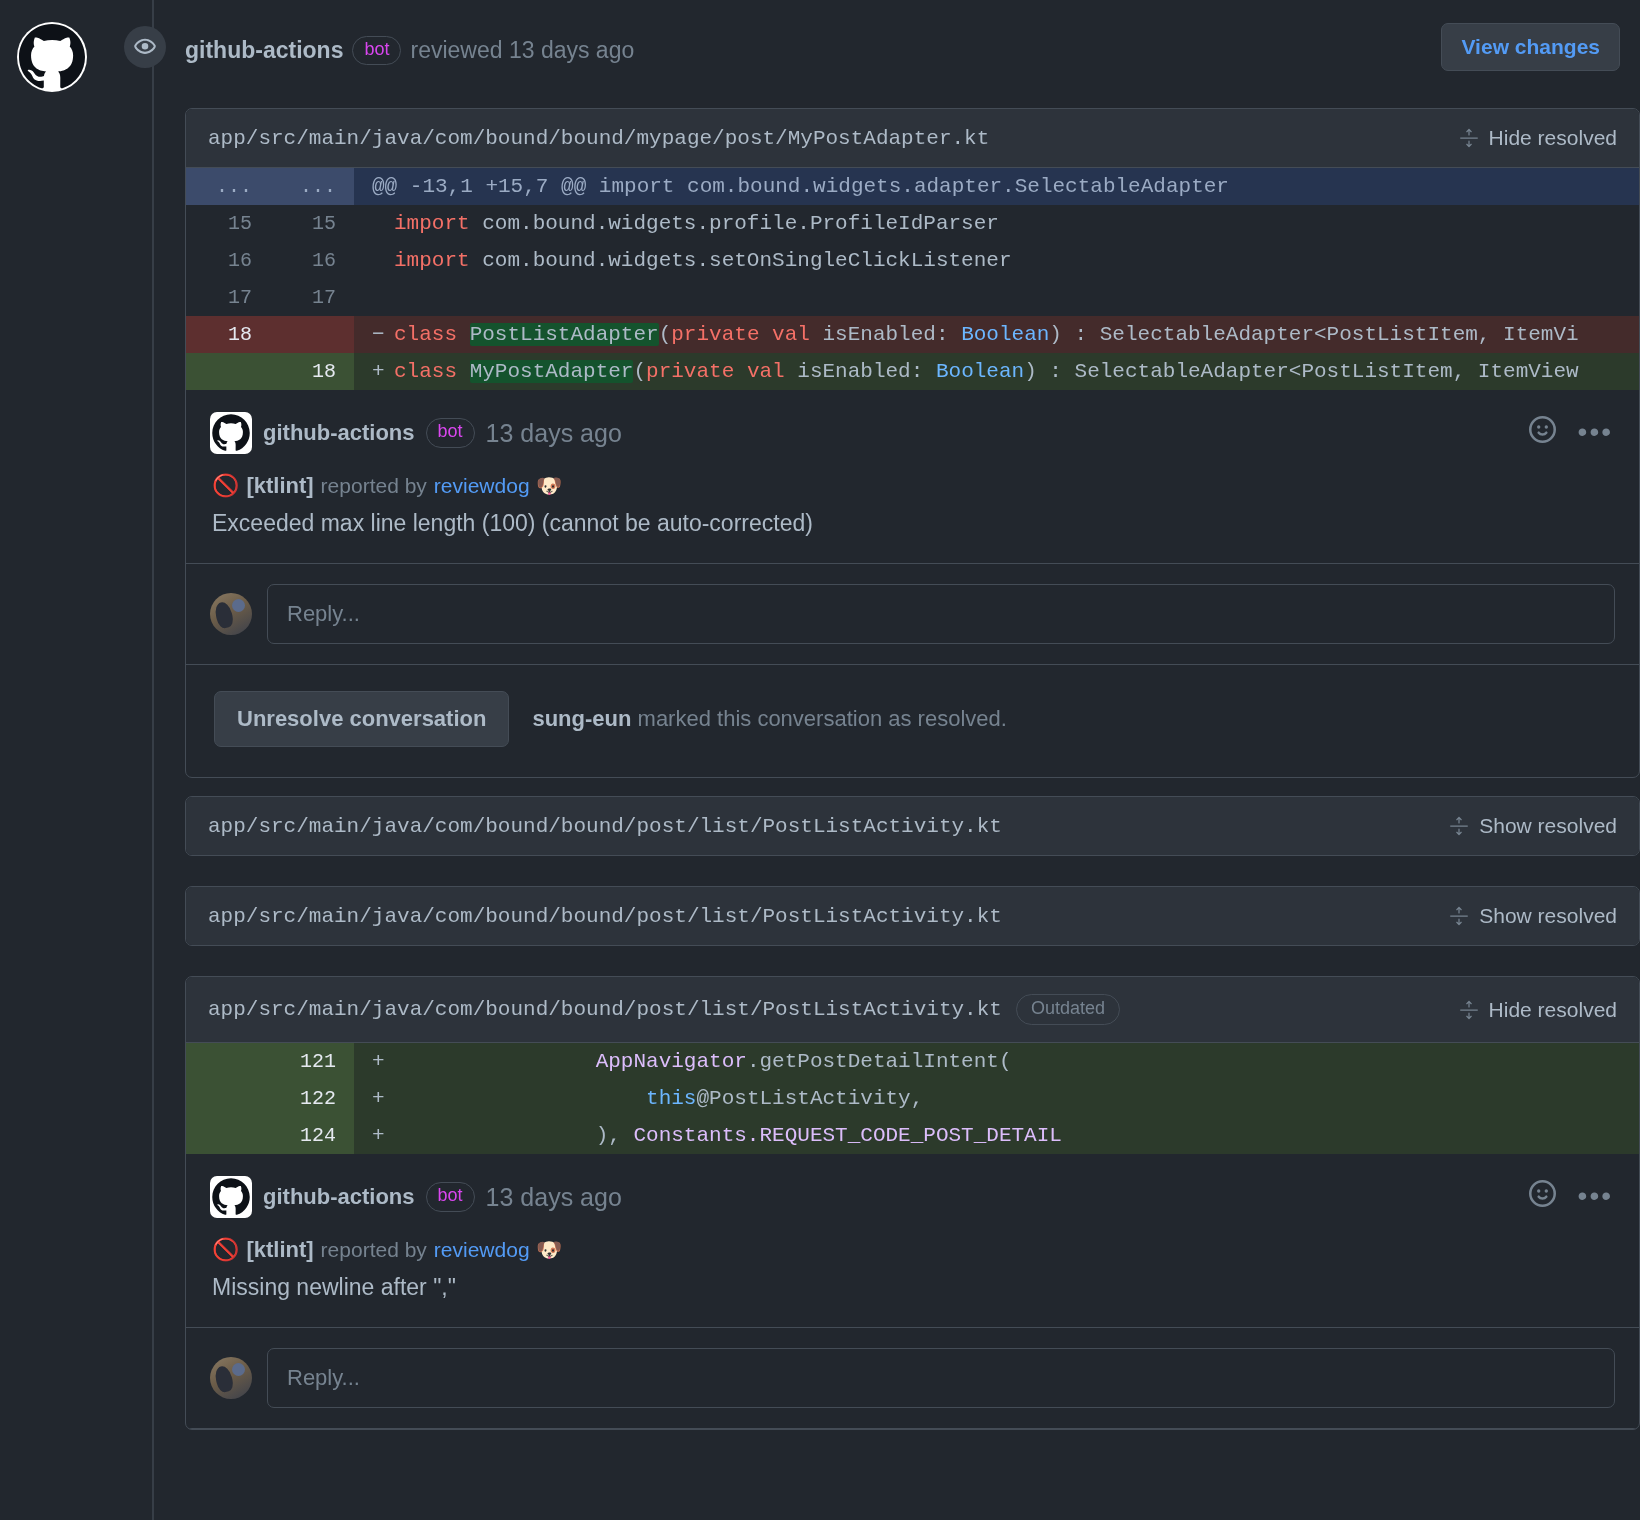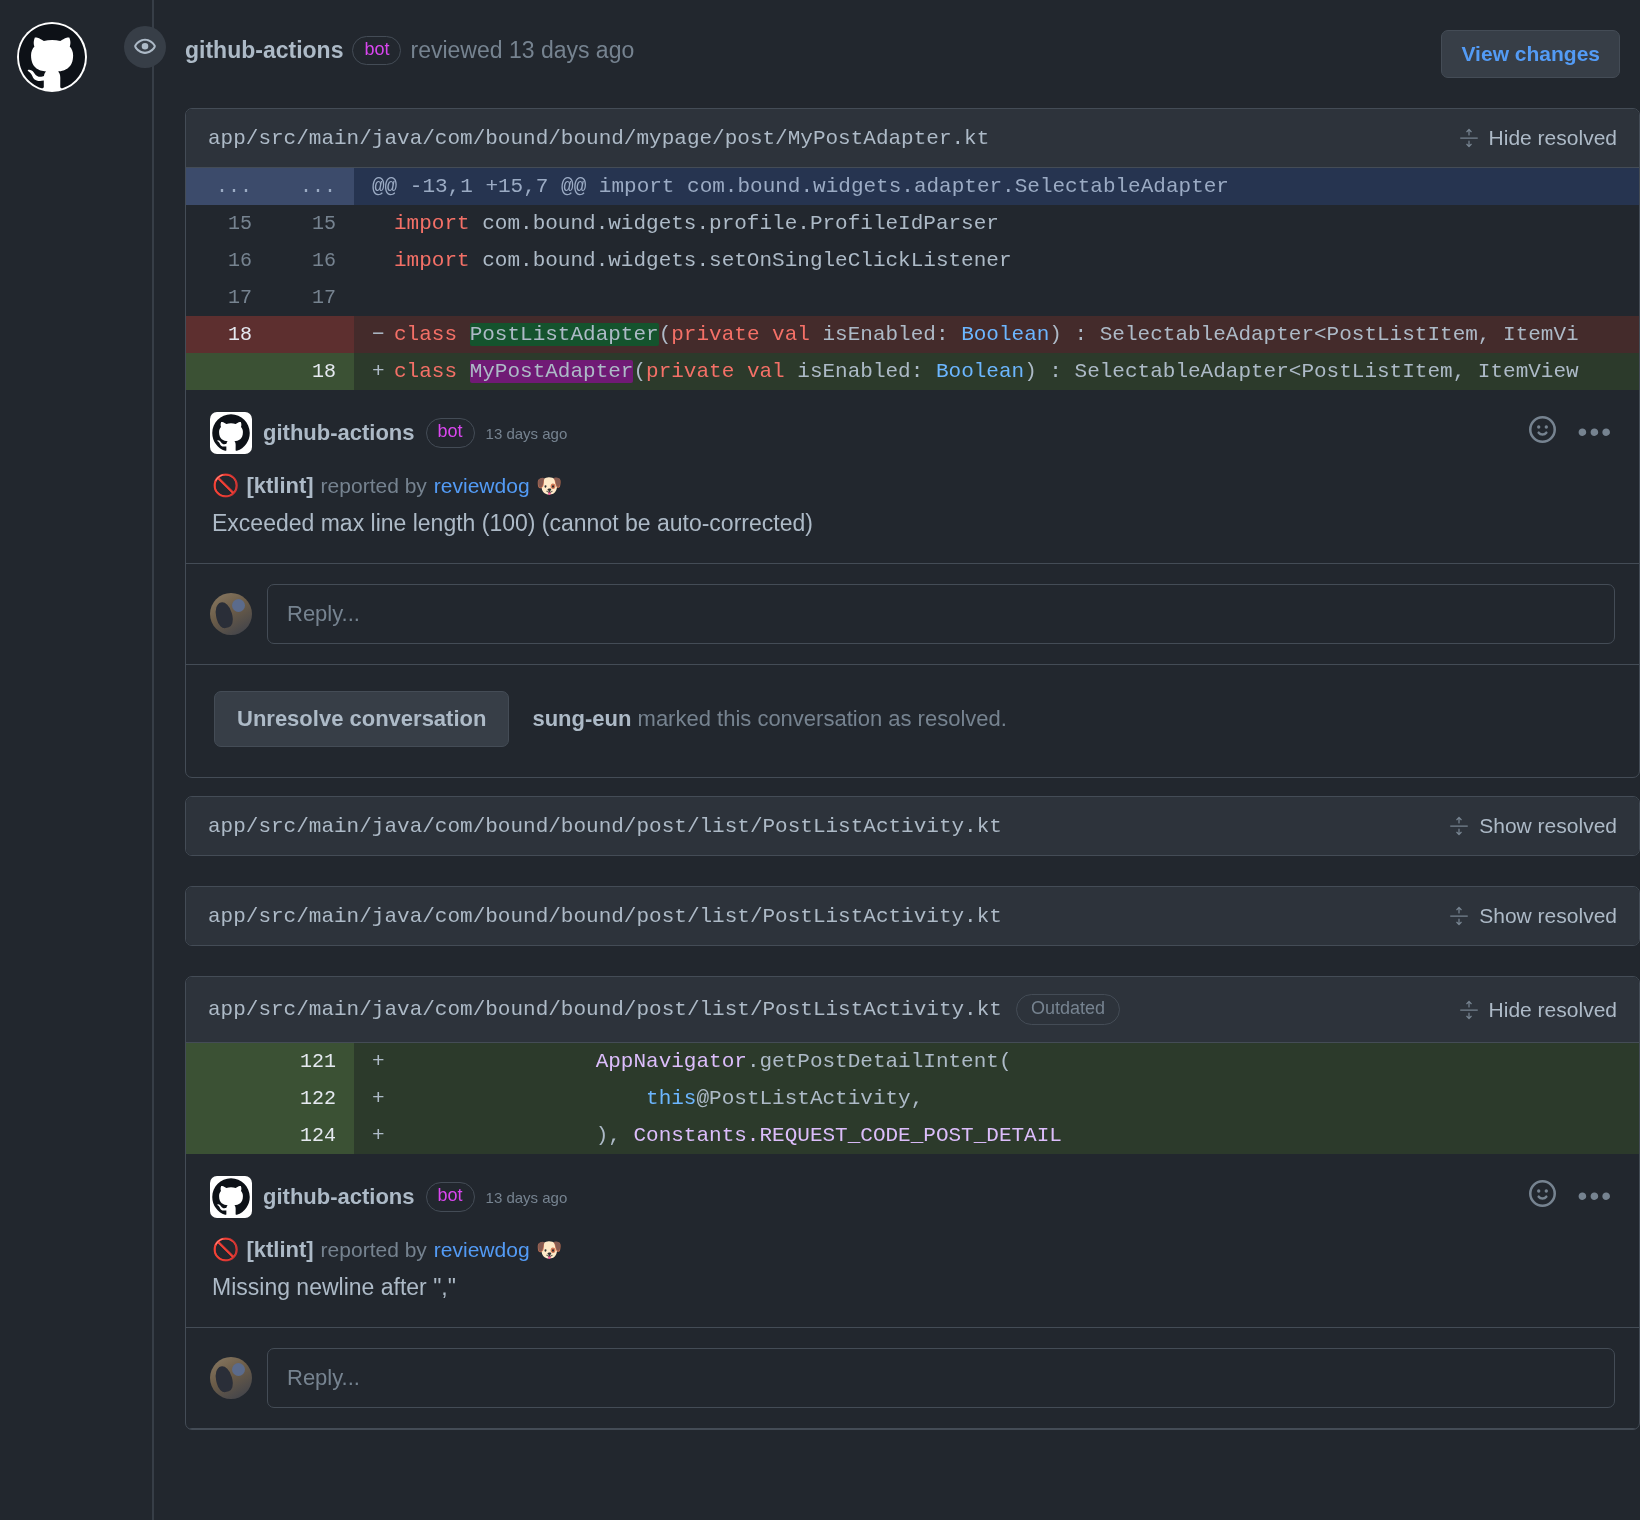--- a/index.html
+++ b/index.html
@@ -56,21 +56,21 @@
     border: 1px solid #444c56;
     border-radius: 30px;
     padding: 1px 11px 3px;
     font-size: 18px;
     color: #d946ef;
     line-height: 1.3;
   }
   .muted { color: #768390; }
 
   .btn-view-changes {
-    position: absolute; right: 20px; top: 30px;
+    position: absolute; right: 20px; top: 23px;
     background: #373e47;
     border: 1px solid #444c56;
     border-radius: 7px;
     color: #539bf5;
     font-size: 21px;
     font-weight: bold;
     padding: 11px 19px;
     cursor: pointer;
   }
 
@@ -133,37 +133,37 @@
   tr.ctx td { background: #22272e; }
   tr.del .ln { background: #5d2f2f; color: #e5e9f0; }
   tr.del .code { background: #442b2b; }
   tr.add .ln { background: #3b5134; color: #e5e9f0; }
   tr.add .code { background: #2c3a2b; }
 
   .tok-kw  { color: #f47067; }
   .tok-type{ color: #6cb6ff; }
   .tok-fn  { color: #dcbdfb; }
   .hl-del  { background: #14532d; border-radius: 2px; }
-  .hl-add  { background: #701a75; border-radius: 2px; }
+  .hl-add  { background: #14532d; border-radius: 2px; }
 
   
   .comment {
     padding: 22px 24px 26px;
     border-bottom: 1px solid #444c56;
     position: relative;
   }
   .comment-head { display: flex; align-items: center; gap: 11px; }
   .gh-avatar-sm {
     width: 42px; height: 42px; border-radius: 7px;
     background: #ffffff; flex: none;
     display: flex; align-items: center; justify-content: center;
   }
   .gh-avatar-sm svg { width: 40px; height: 40px; }
   .c-actor { font-weight: bold; font-size: 22px; color: #adbac7; }
-  .c-time  { font-size: 15px; color: #768390; }
+  .c-time  { font-size: 25px; color: #768390; }
 
   .comment-actions {
     position: absolute; right: 26px; top: 26px;
     display: flex; align-items: center; gap: 22px;
   }
   .icon-btn { cursor: pointer; color: #768390; }
   .icon-btn svg { width: 27px; height: 27px; fill: #768390; }
   .kebab { font-size: 28px; line-height: 1; letter-spacing: 2px; color: #768390; cursor: pointer; }
 
   .comment-body { margin-top: 19px; padding-left: 2px; }

